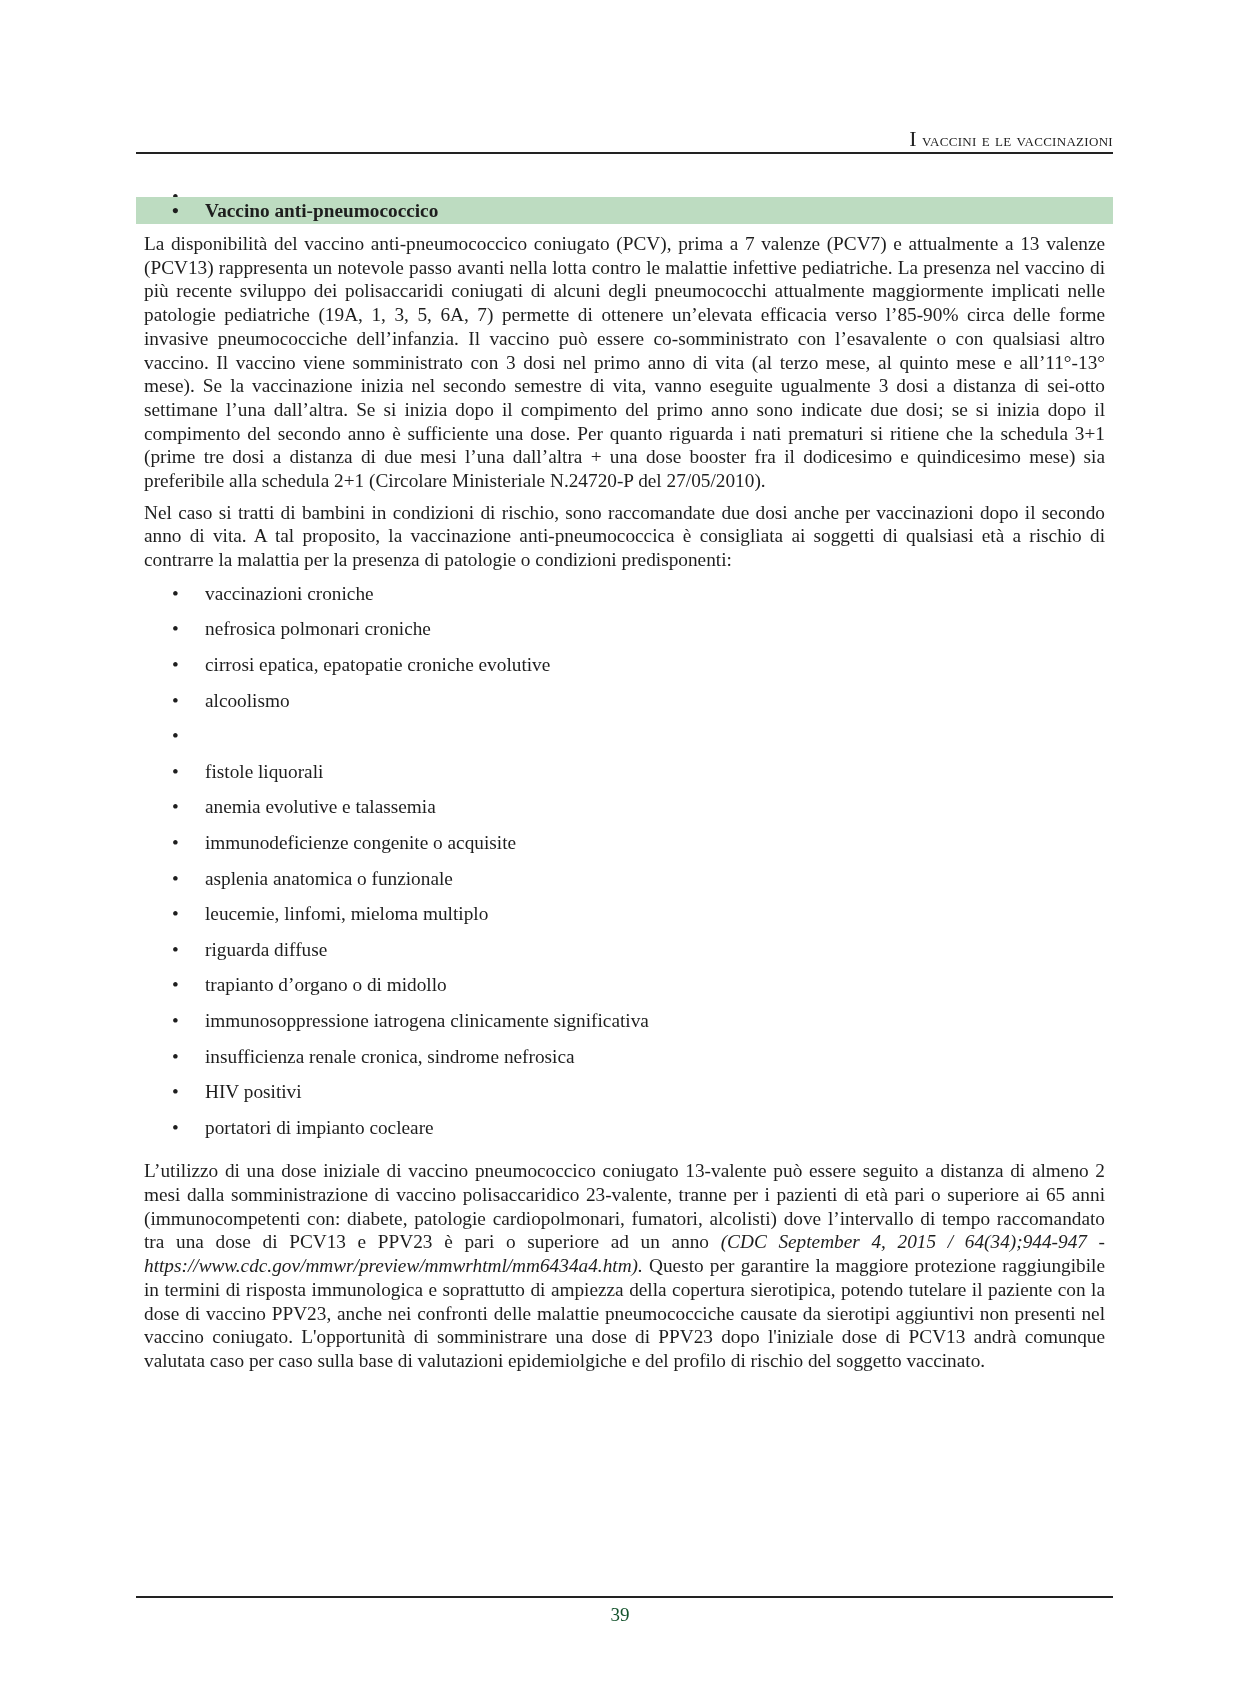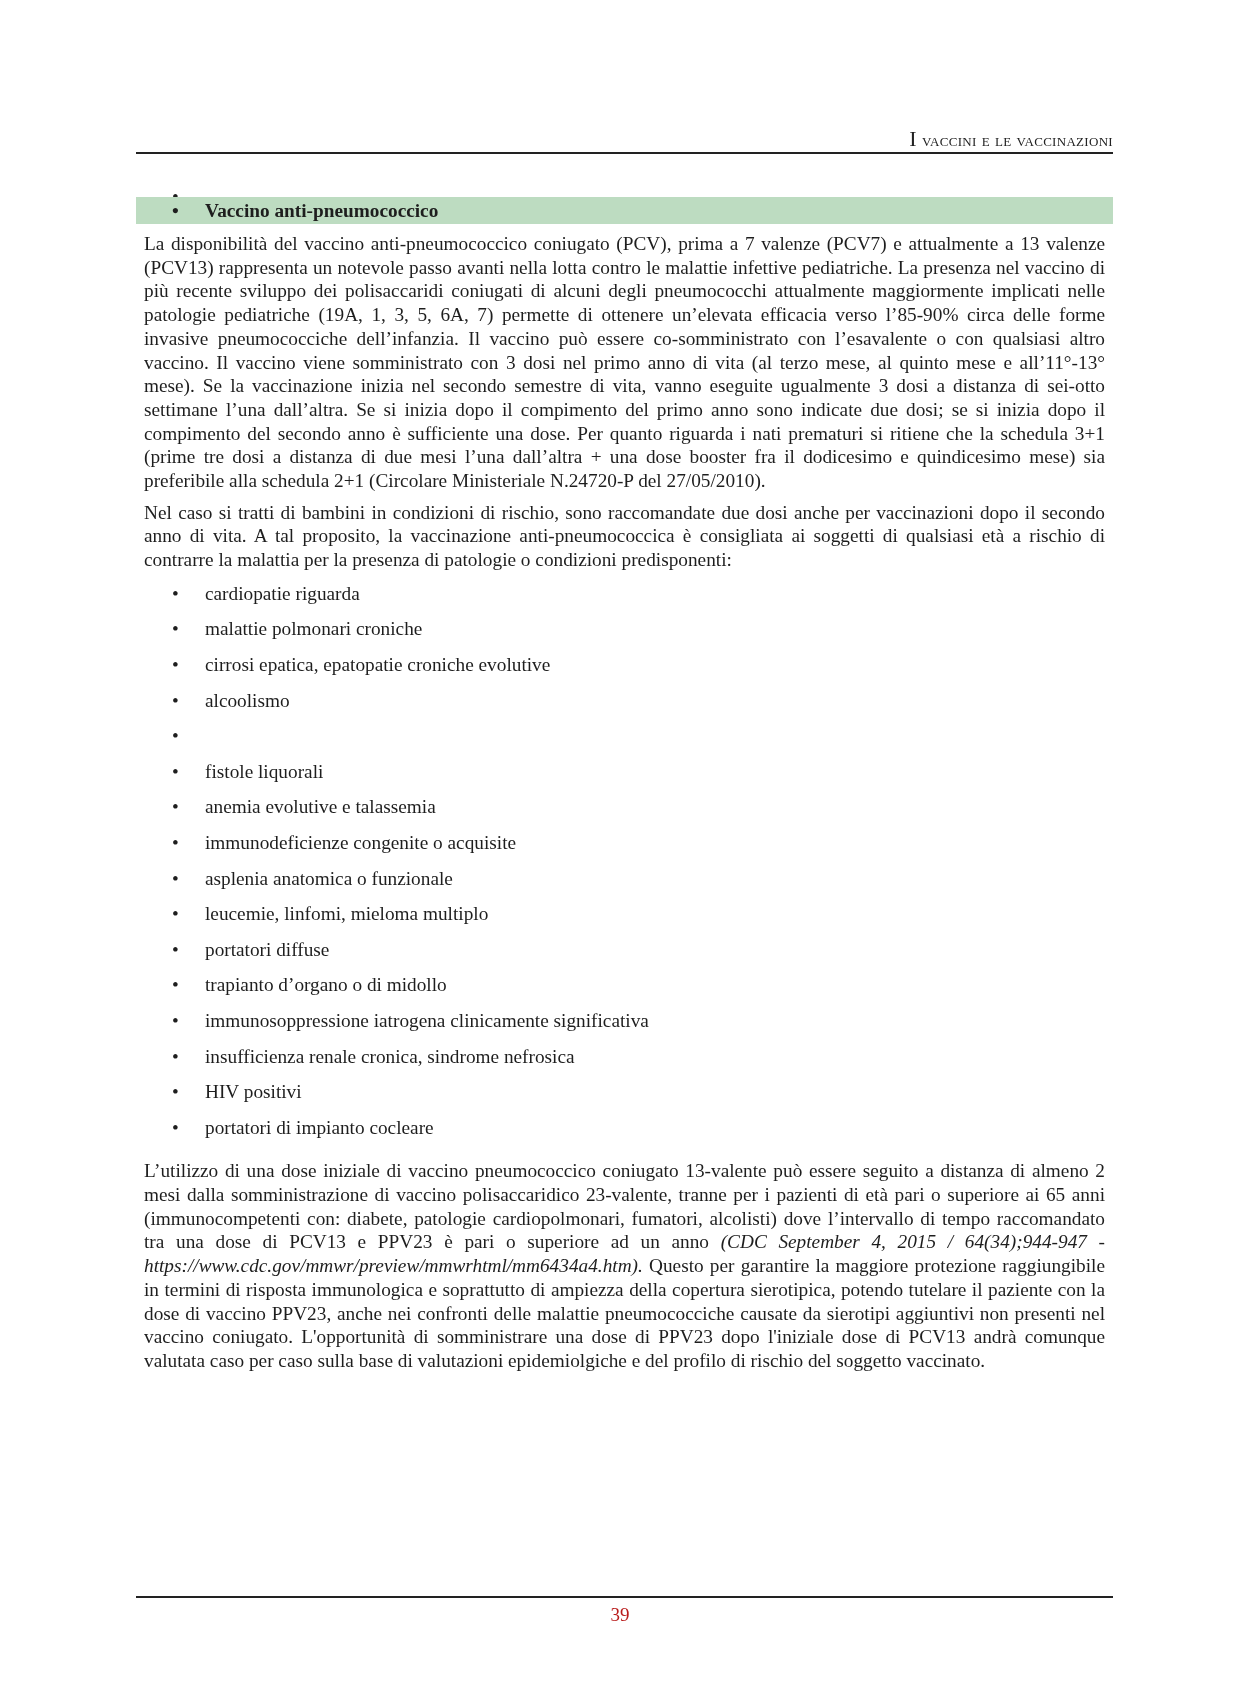--- a/index.html
+++ b/index.html
@@ -17,21 +17,21 @@
   .rule-top {
     position: absolute; left: 136px; right: 127px; top: 152px;
     height: 0; border-top: 2px solid #222;
   }
   .rule-bottom {
     position: absolute; left: 136px; right: 127px; top: 1596px;
     height: 0; border-top: 2px solid #222;
   }
   .page-number {
     position: absolute; top: 1604px; left: 0; right: 0; text-align: center;
-    font-size: 19px; color: #b91c1c;
+    font-size: 19px; color: #14532d;
   }
   .content {
     position: absolute; left: 136px; top: 185px; width: 977px;
     font-size: 19.3px; line-height: 23.7px;
   }
   .bullet-row {
     position: relative; padding-left: 69px;
   }
   .bullet-row .dot {
     position: absolute; left: 36px; top: 0;
@@ -71,31 +71,31 @@
     <span class="dot">•</span>
     <span>Vaccino anti-pneumococcico</span>
   </div>
 
   <p class="para">La disponibilità del vaccino anti-pneumococcico coniugato (PCV), prima a 7 valenze (PCV7) e attualmente a 13 valenze (PCV13) rappresenta un notevole passo avanti nella lotta contro le malattie infettive pediatriche. La presenza nel vaccino di più recente sviluppo dei polisaccaridi coniugati di alcuni degli pneumococchi attualmente maggiormente implicati nelle patologie pediatriche (19A, 1, 3, 5, 6A, 7) permette di ottenere un’elevata efficacia verso l’85-90% circa delle forme invasive pneumococciche dell’infanzia. Il vaccino può essere co-somministrato con l’esavalente o con qualsiasi altro vaccino. Il vaccino viene somministrato con 3 dosi nel primo anno di vita (al terzo mese, al quinto mese e all’11°-13° mese). Se la vaccinazione inizia nel secondo semestre di vita, vanno eseguite ugualmente 3 dosi a distanza di sei-otto settimane l’una dall’altra. Se si inizia dopo il compimento del primo anno sono indicate due dosi; se si inizia dopo il compimento del secondo anno è sufficiente una dose. Per quanto riguarda i nati prematuri si ritiene che la schedula 3+1 (prime tre dosi a distanza di due mesi l’una dall’altra + una dose booster fra il dodicesimo e quindicesimo mese) sia preferibile alla schedula 2+1 (Circolare Ministeriale N.24720-P del 27/05/2010).</p>
 
 
   <p class="para">Nel caso si tratti di bambini in condizioni di rischio, sono raccomandate due dosi anche per vaccinazioni dopo il secondo anno di vita. A tal proposito, la vaccinazione anti-pneumococcica è consigliata ai soggetti di qualsiasi età a rischio di contrarre la malattia per la presenza di patologie o condizioni predisponenti:</p>
 
   <ul class="risk-list">
-    <li><span class="dot">•</span><span>cardiopatie riguarda</span></li>
-    <li><span class="dot">•</span><span>malattie polmonari croniche</span></li>
+    <li><span class="dot">•</span><span>vaccinazioni croniche</span></li>
+    <li><span class="dot">•</span><span>nefrosica polmonari croniche</span></li>
     <li><span class="dot">•</span><span>cirrosi epatica, epatopatie croniche evolutive</span></li>
     <li><span class="dot">•</span><span>alcoolismo</span></li>
     <li><span class="dot">•</span></li>
     <li><span class="dot">•</span><span>fistole liquorali</span></li>
     <li><span class="dot">•</span><span>anemia evolutive e talassemia</span></li>
     <li><span class="dot">•</span><span>immunodeficienze congenite o acquisite</span></li>
     <li><span class="dot">•</span><span>asplenia anatomica o funzionale</span></li>
     <li><span class="dot">•</span><span>leucemie, linfomi, mieloma multiplo</span></li>
-    <li><span class="dot">•</span><span>portatori diffuse</span></li>
+    <li><span class="dot">•</span><span>riguarda diffuse</span></li>
     <li><span class="dot">•</span><span>trapianto d’organo o di midollo</span></li>
     <li><span class="dot">•</span><span>immunosoppressione iatrogena clinicamente significativa</span></li>
     <li><span class="dot">•</span><span>insufficienza renale cronica, sindrome nefrosica</span></li>
     <li><span class="dot">•</span><span>HIV positivi</span></li>
     <li><span class="dot">•</span><span>portatori di impianto cocleare</span></li>
   </ul>
 
   <p class="para"><span>L’utilizzo di una dose iniziale di vaccino pneumococcico coniugato 13-valente può essere seguito a distanza di almeno 2 mesi dalla somministrazione di vaccino polisaccaridico 23-valente, tranne per i pazienti di età pari o superiore ai 65 anni (immunocompetenti con: diabete, patologie cardiopolmonari, fumatori, alcolisti) dove l’intervallo di tempo raccomandato tra una dose di PCV13 e PPV23 è pari o superiore ad un anno </span><span class="cite">(CDC September 4, 2015 / 64(34);944-947 - https://www.cdc.gov/mmwr/preview/mmwrhtml/mm6434a4.htm).</span><span> Questo per garantire la maggiore protezione raggiungibile in termini di risposta immunologica e soprattutto di ampiezza della copertura sierotipica, potendo tutelare il paziente con la dose di vaccino PPV23, anche nei confronti delle malattie pneumococciche causate da sierotipi aggiuntivi non presenti nel vaccino coniugato. L'opportunità di somministrare una dose di PPV23 dopo l'iniziale dose di PCV13 andrà comunque valutata caso per caso sulla base di valutazioni epidemiolgiche e del profilo di rischio del soggetto vaccinato.</span></p>
 
 </div>

